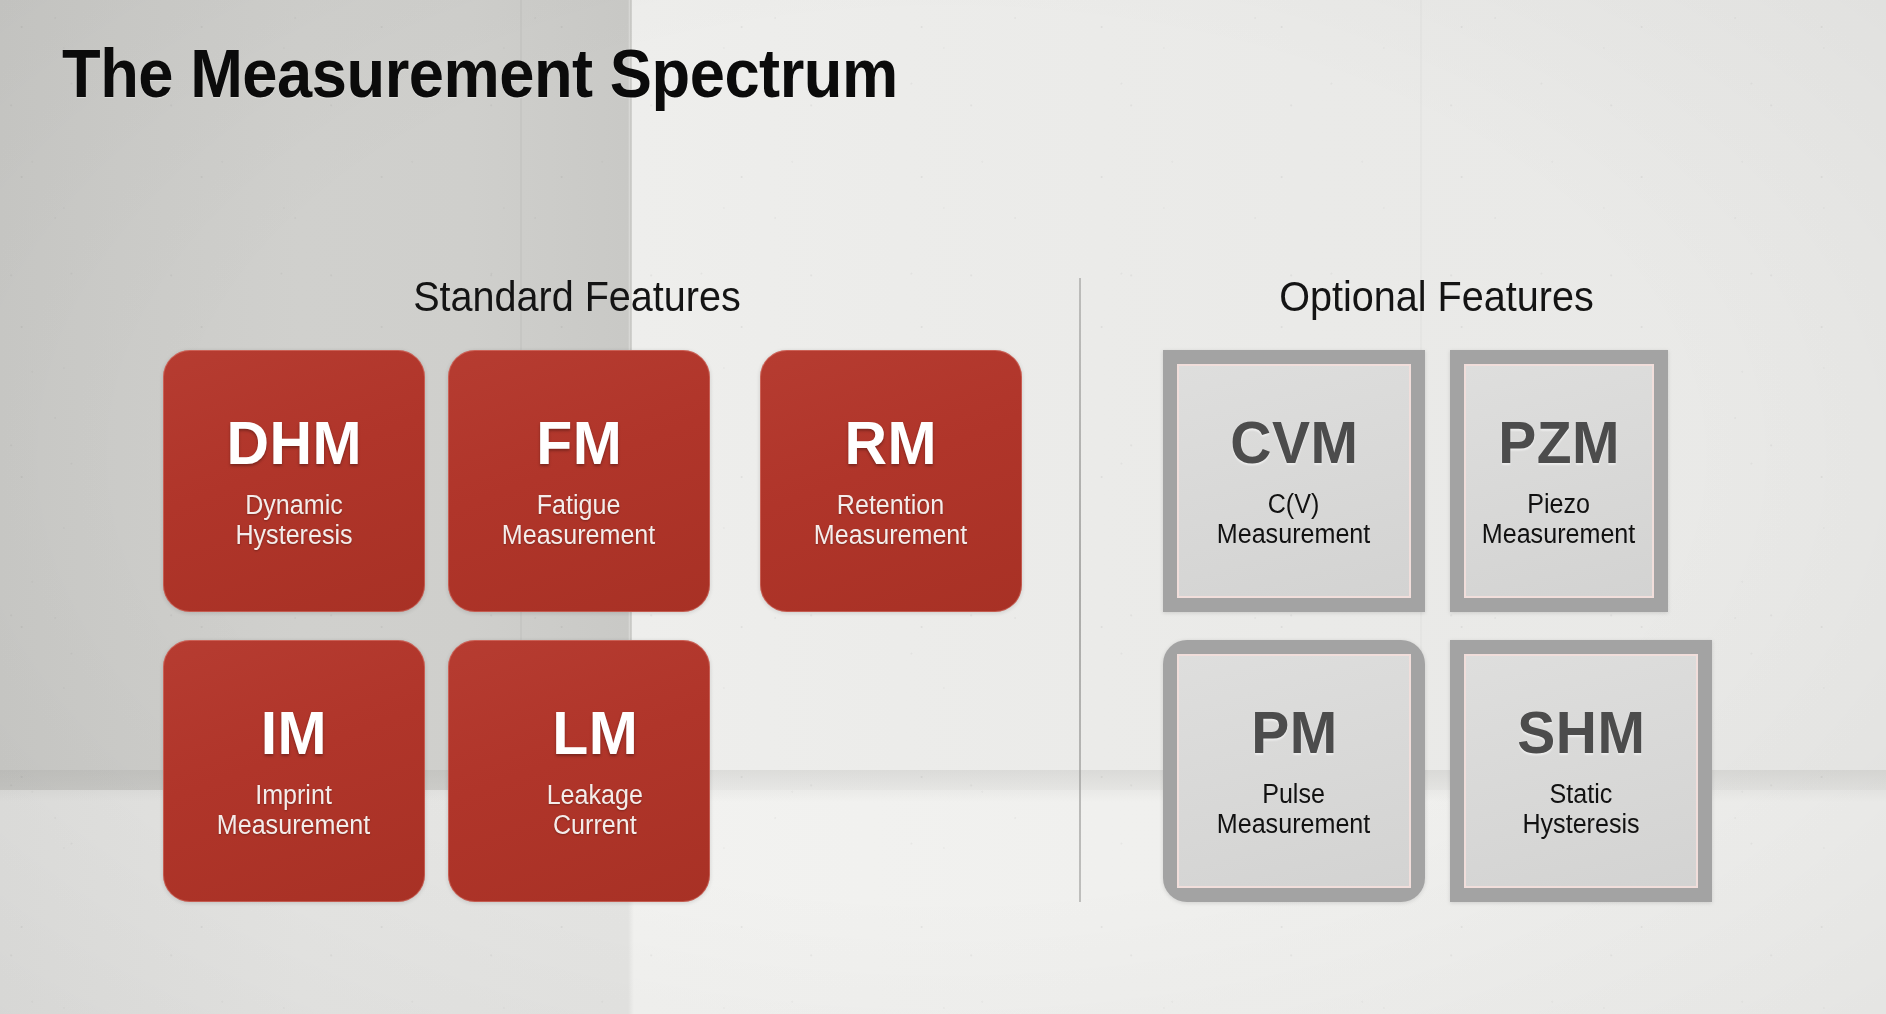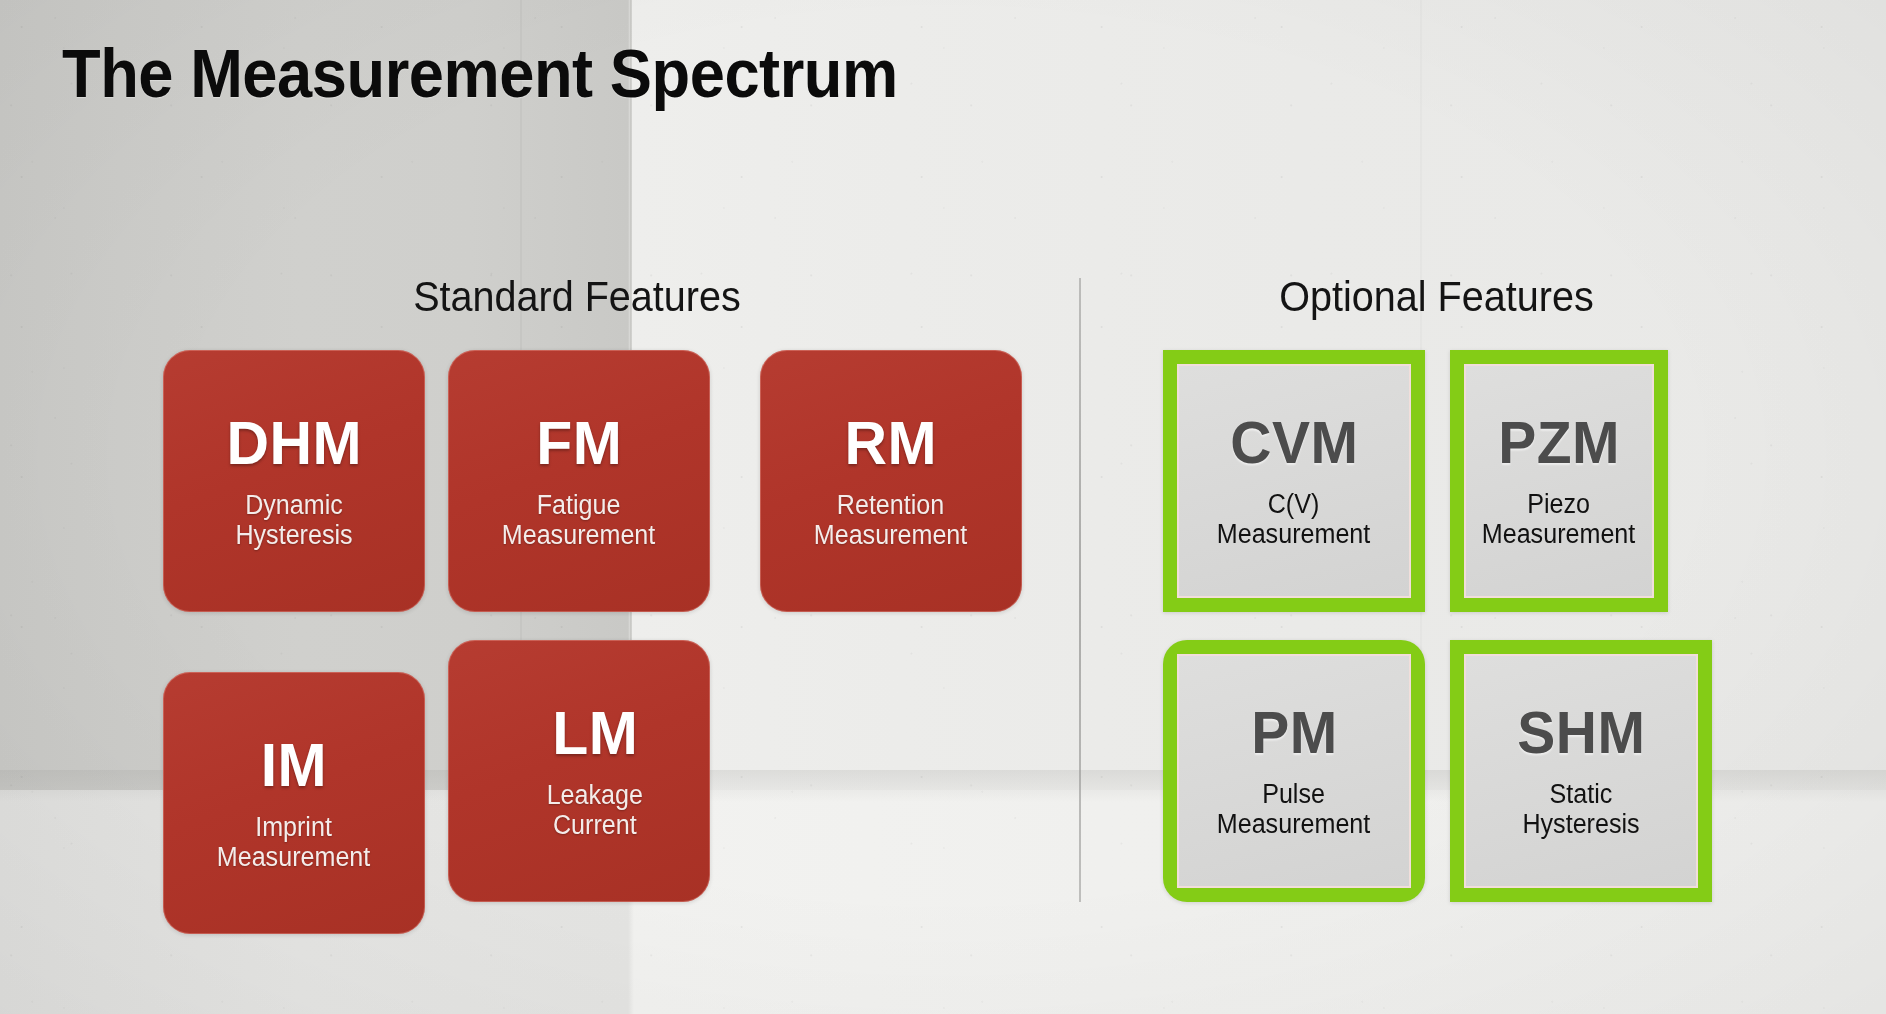--- a/index.html
+++ b/index.html
@@ -165,21 +165,21 @@
     font-size: 27px;
     font-weight: 400;
     line-height: 1.13;
     color: #f4ecea;
     transform: scaleX(0.93);
     text-shadow: 0 1px 2px rgba(0,0,0,0.28);
   }
 
   
   .tile.optional {
-    background: #84cc16;
+    background: #a3a3a3;
     padding: 14px;
     box-shadow: 0 1px 4px rgba(0,0,0,0.13);
   }
   .tile.optional .inner {
     width: 100%;
     height: 100%;
     background: linear-gradient(165deg, #dededd 0%, #d8d8d7 55%, #d3d3d2 100%);
     border: 2px solid #f1dedb;
     display: flex;
     flex-direction: column;
@@ -247,21 +247,21 @@
   </div>
 
   <div class="tile standard" style="left:732px; top:350px; width:262px; height:262px;margin-left:28px;">
     <div class="acronym">RM</div>
     <div class="sub">
       <span class="ln">Retention</span>
       <span class="ln">Measurement</span>
     </div>
   </div>
 
-  <div class="tile standard" style="left:163px; top:640px; width:262px; height:262px;margin-top:32px;">
+  <div class="tile standard" style="left:163px; top:640px; width:262px; height:262px;">
     <div class="acronym">IM</div>
     <div class="sub">
       <span class="ln">Imprint</span>
       <span class="ln">Measurement</span>
     </div>
   </div>
 
   <div class="tile standard" style="left:448px; top:640px; width:262px; height:262px;padding-left:32px;">
     <div class="acronym">LM</div>
     <div class="sub">

